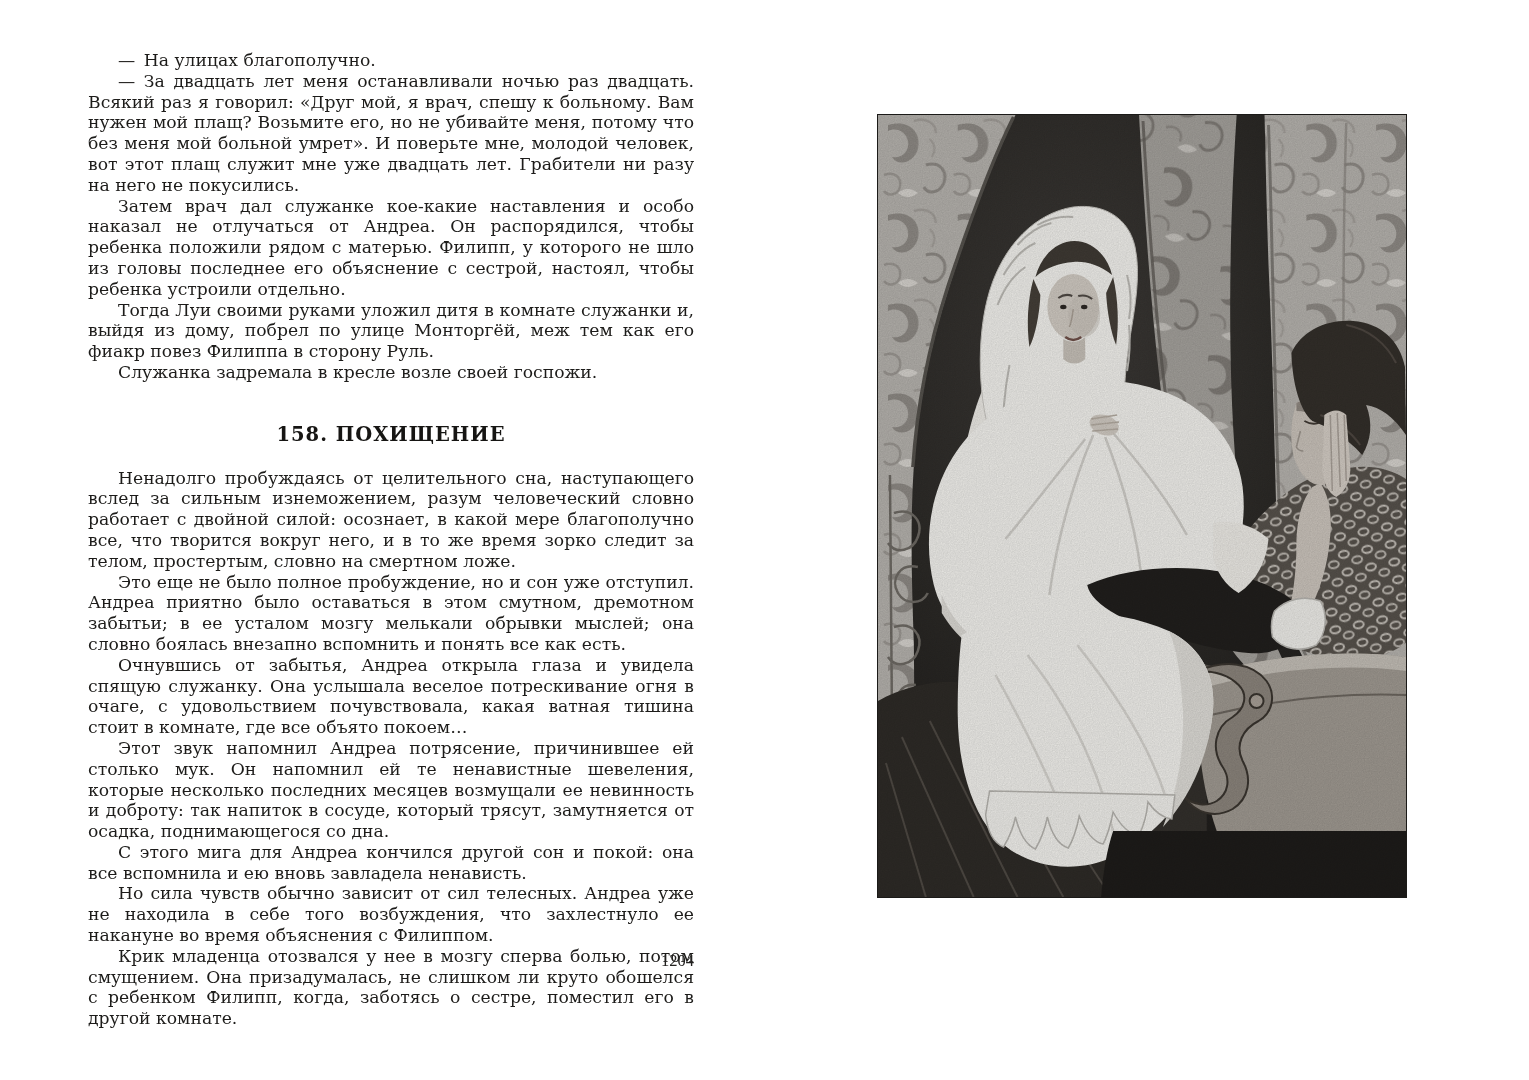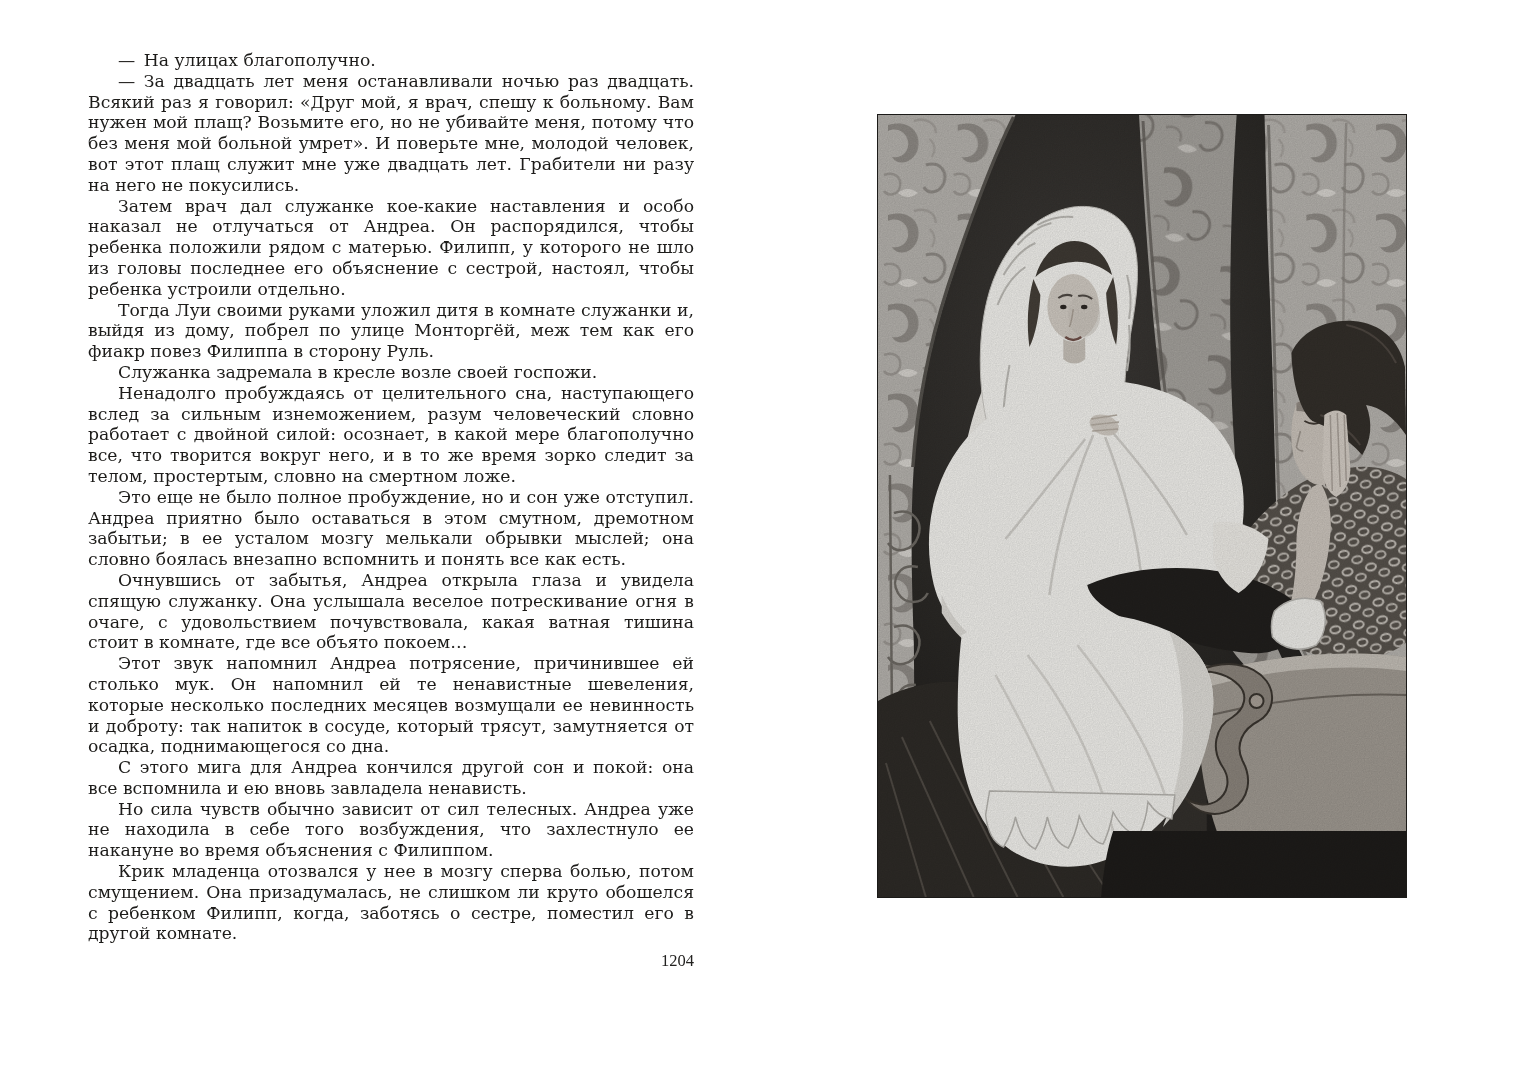--- a/index.html
+++ b/index.html
@@ -41,20 +41,21 @@
 
 <div class="spread">
 
   <div class="text-col">
     <p class="para">— На улицах благополучно.</p>
     <p class="para">— За двадцать лет меня останавливали ночью раз двадцать. Всякий раз я говорил: «Друг мой, я врач, спешу к больному. Вам нужен мой плащ? Возьмите его, но не убивайте меня, потому что без меня мой больной умрет». И поверьте мне, молодой человек, вот этот плащ служит мне уже двадцать лет. Грабители ни разу на него не покусились.</p>
     <p class="para">Затем врач дал служанке кое-какие наставления и особо наказал не отлучаться от Андреа. Он распорядился, чтобы ребенка положили рядом с матерью. Филипп, у которого не шло из головы последнее его объяснение с сестрой, настоял, чтобы ребенка устроили отдельно.</p>
     <p class="para">Тогда Луи своими руками уложил дитя в комнате служанки и, выйдя из дому, побрел по улице Монторгёй, меж тем как его фиакр повез Филиппа в сторону Руль.</p>
     <p class="para">Служанка задремала в кресле возле своей госпожи.</p>
 
+    <h2 class="para chapter-heading">158. ПОХИЩЕНИЕ</h2>
 
     <p class="para">Ненадолго пробуждаясь от целительного сна, наступающего вслед за сильным изнеможением, разум человеческий словно работает с двойной силой: осознает, в какой мере благополучно все, что творится вокруг него, и в то же время зорко следит за телом, простертым, словно на смертном ложе.</p>
     <p class="para">Это еще не было полное пробуждение, но и сон уже отступил. Андреа приятно было оставаться в этом смутном, дремотном забытьи; в ее усталом мозгу мелькали обрывки мыслей; она словно боялась внезапно вспомнить и понять все как есть.</p>
     <p class="para">Очнувшись от забытья, Андреа открыла глаза и увидела спящую служанку. Она услышала веселое потрескивание огня в очаге, с удовольствием почувствовала, какая ватная тишина стоит в комнате, где все объято покоем…</p>
     <p class="para">Этот звук напомнил Андреа потрясение, причинившее ей столько мук. Он напомнил ей те ненавистные шевеления, которые несколько последних месяцев возмущали ее невинность и доброту: так напиток в сосуде, который трясут, замутняется от осадка, поднимающегося со дна.</p>
     <p class="para">С этого мига для Андреа кончился другой сон и покой: она все вспомнила и ею вновь завладела ненависть.</p>
     <p class="para">Но сила чувств обычно зависит от сил телесных. Андреа уже не находила в себе того возбуждения, что захлестнуло ее накануне во время объяснения с Филиппом.</p>
     <p class="para">Крик младенца отозвался у нее в мозгу сперва болью, потом смущением. Она призадумалась, не слишком ли круто обошелся с ребенком Филипп, когда, заботясь о сестре, поместил его в другой комнате.</p>
   </div>
 

